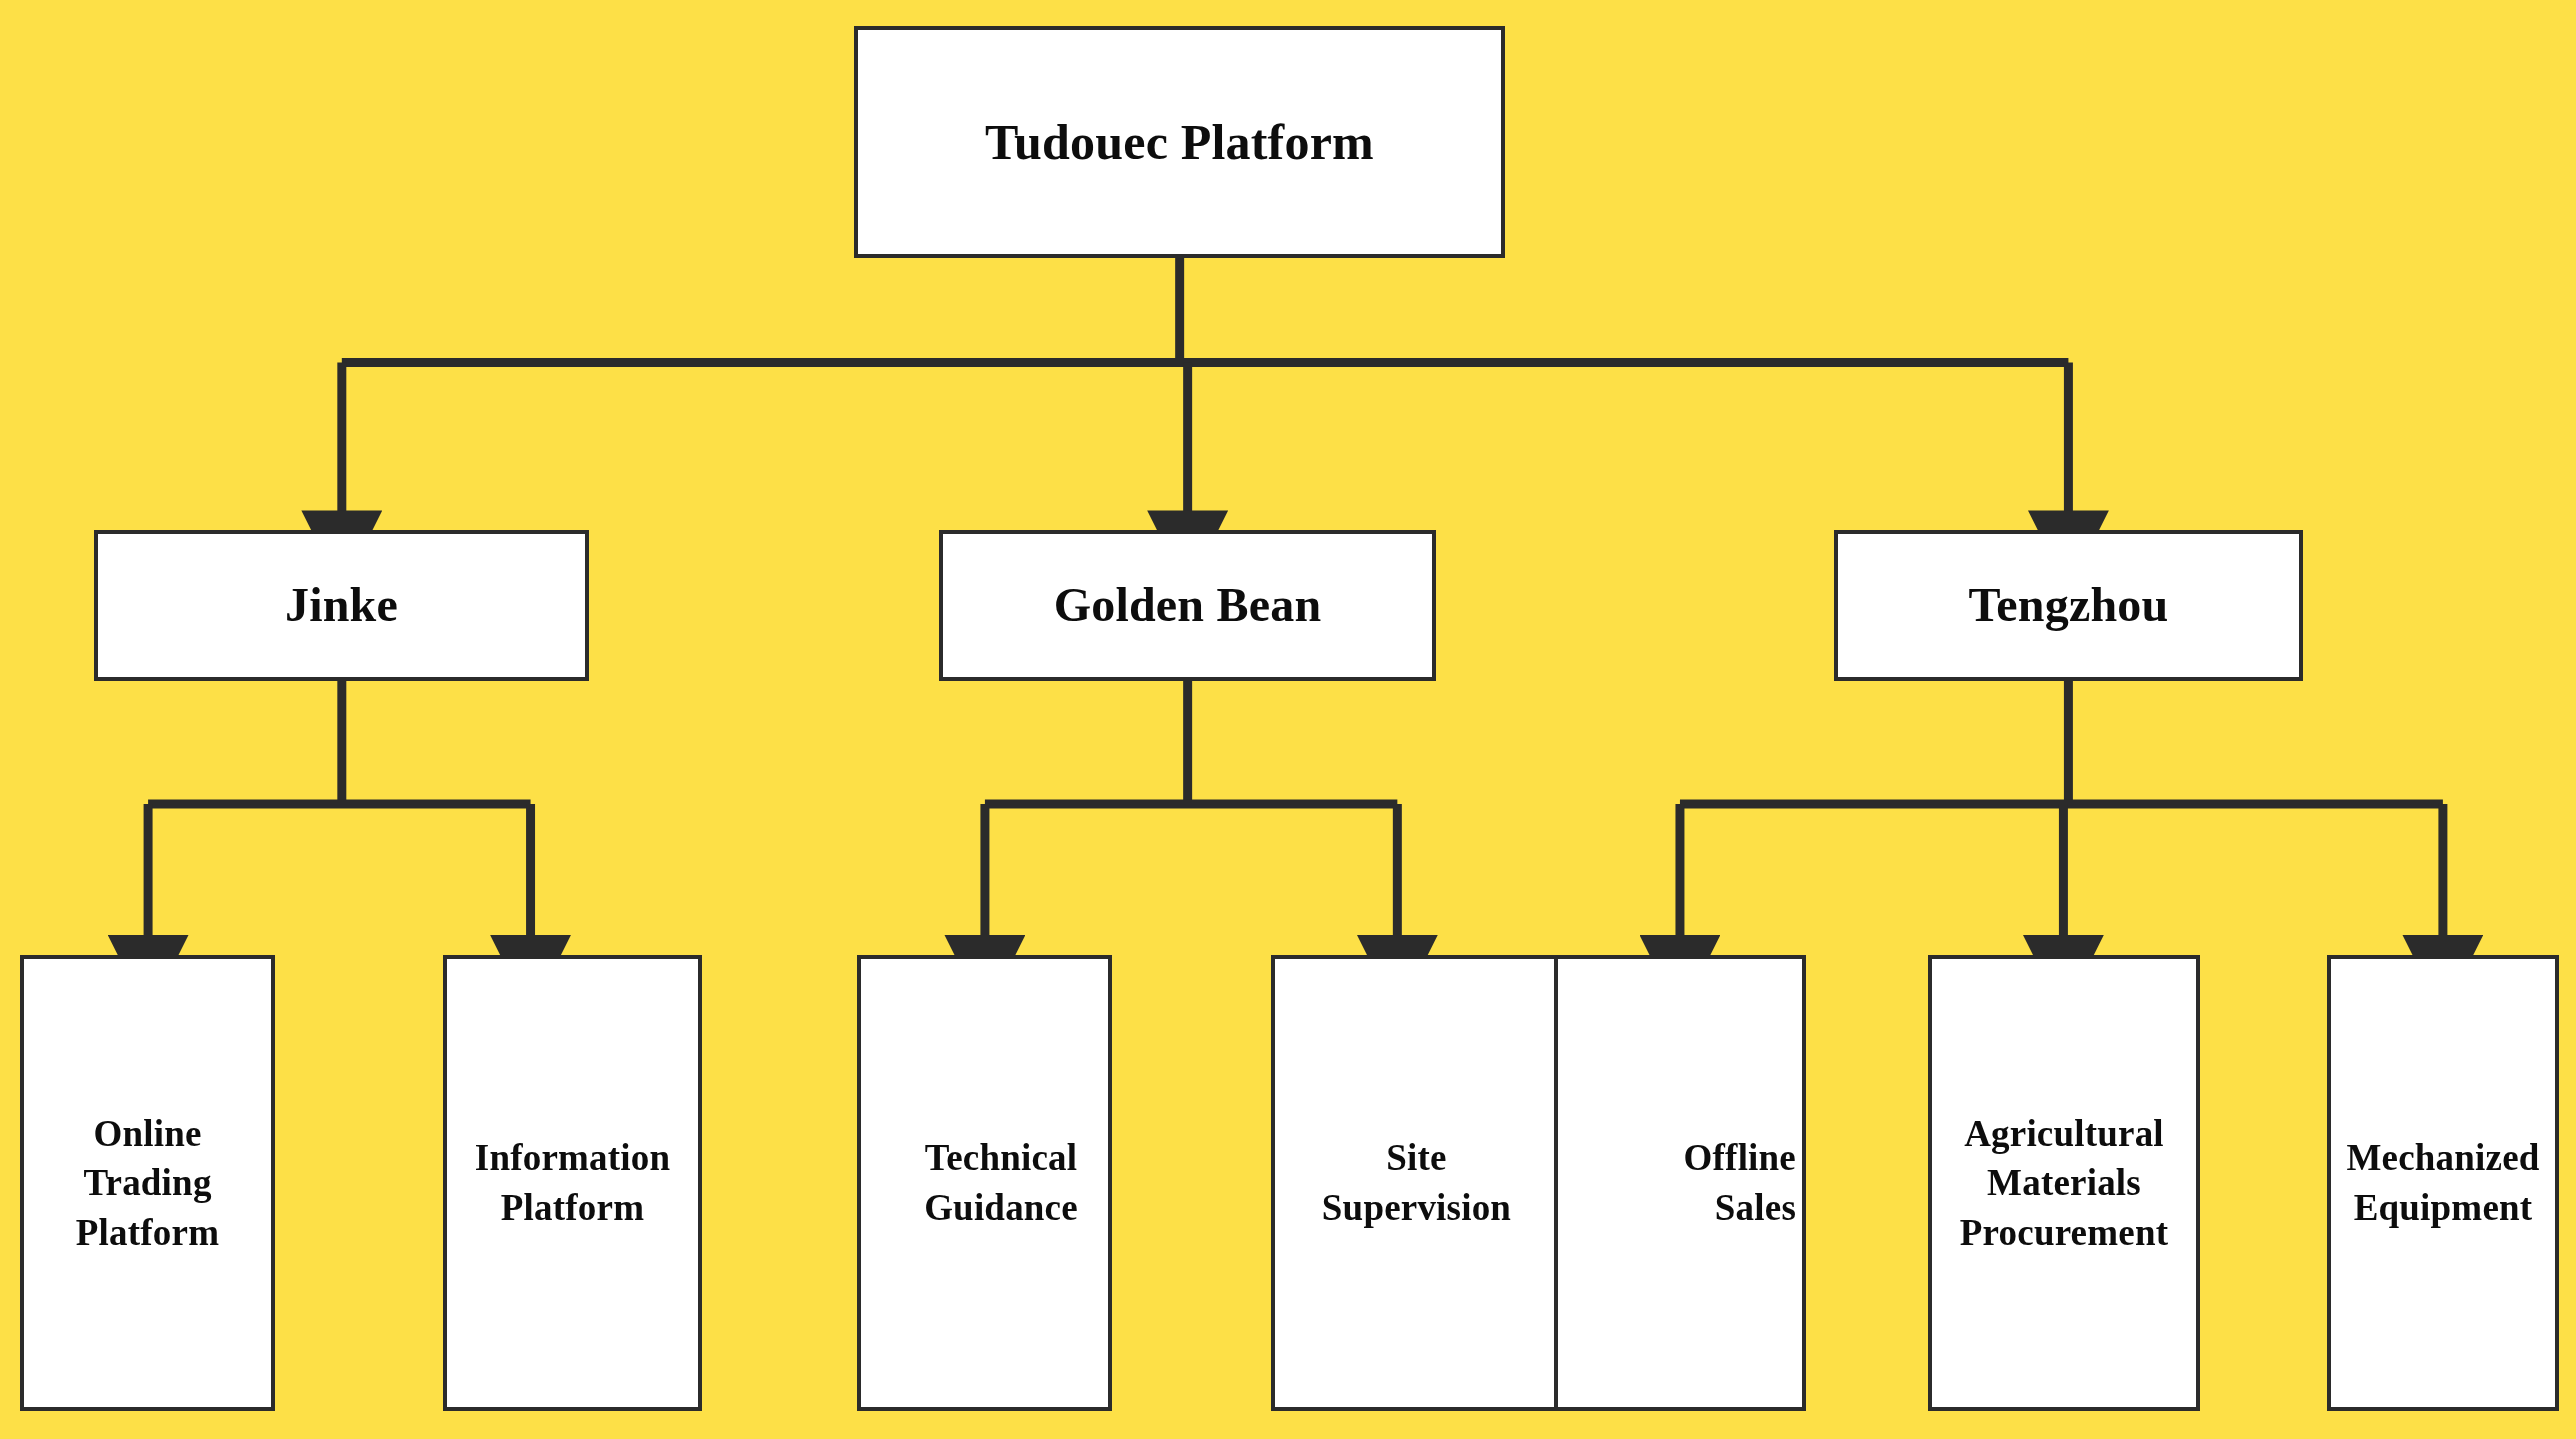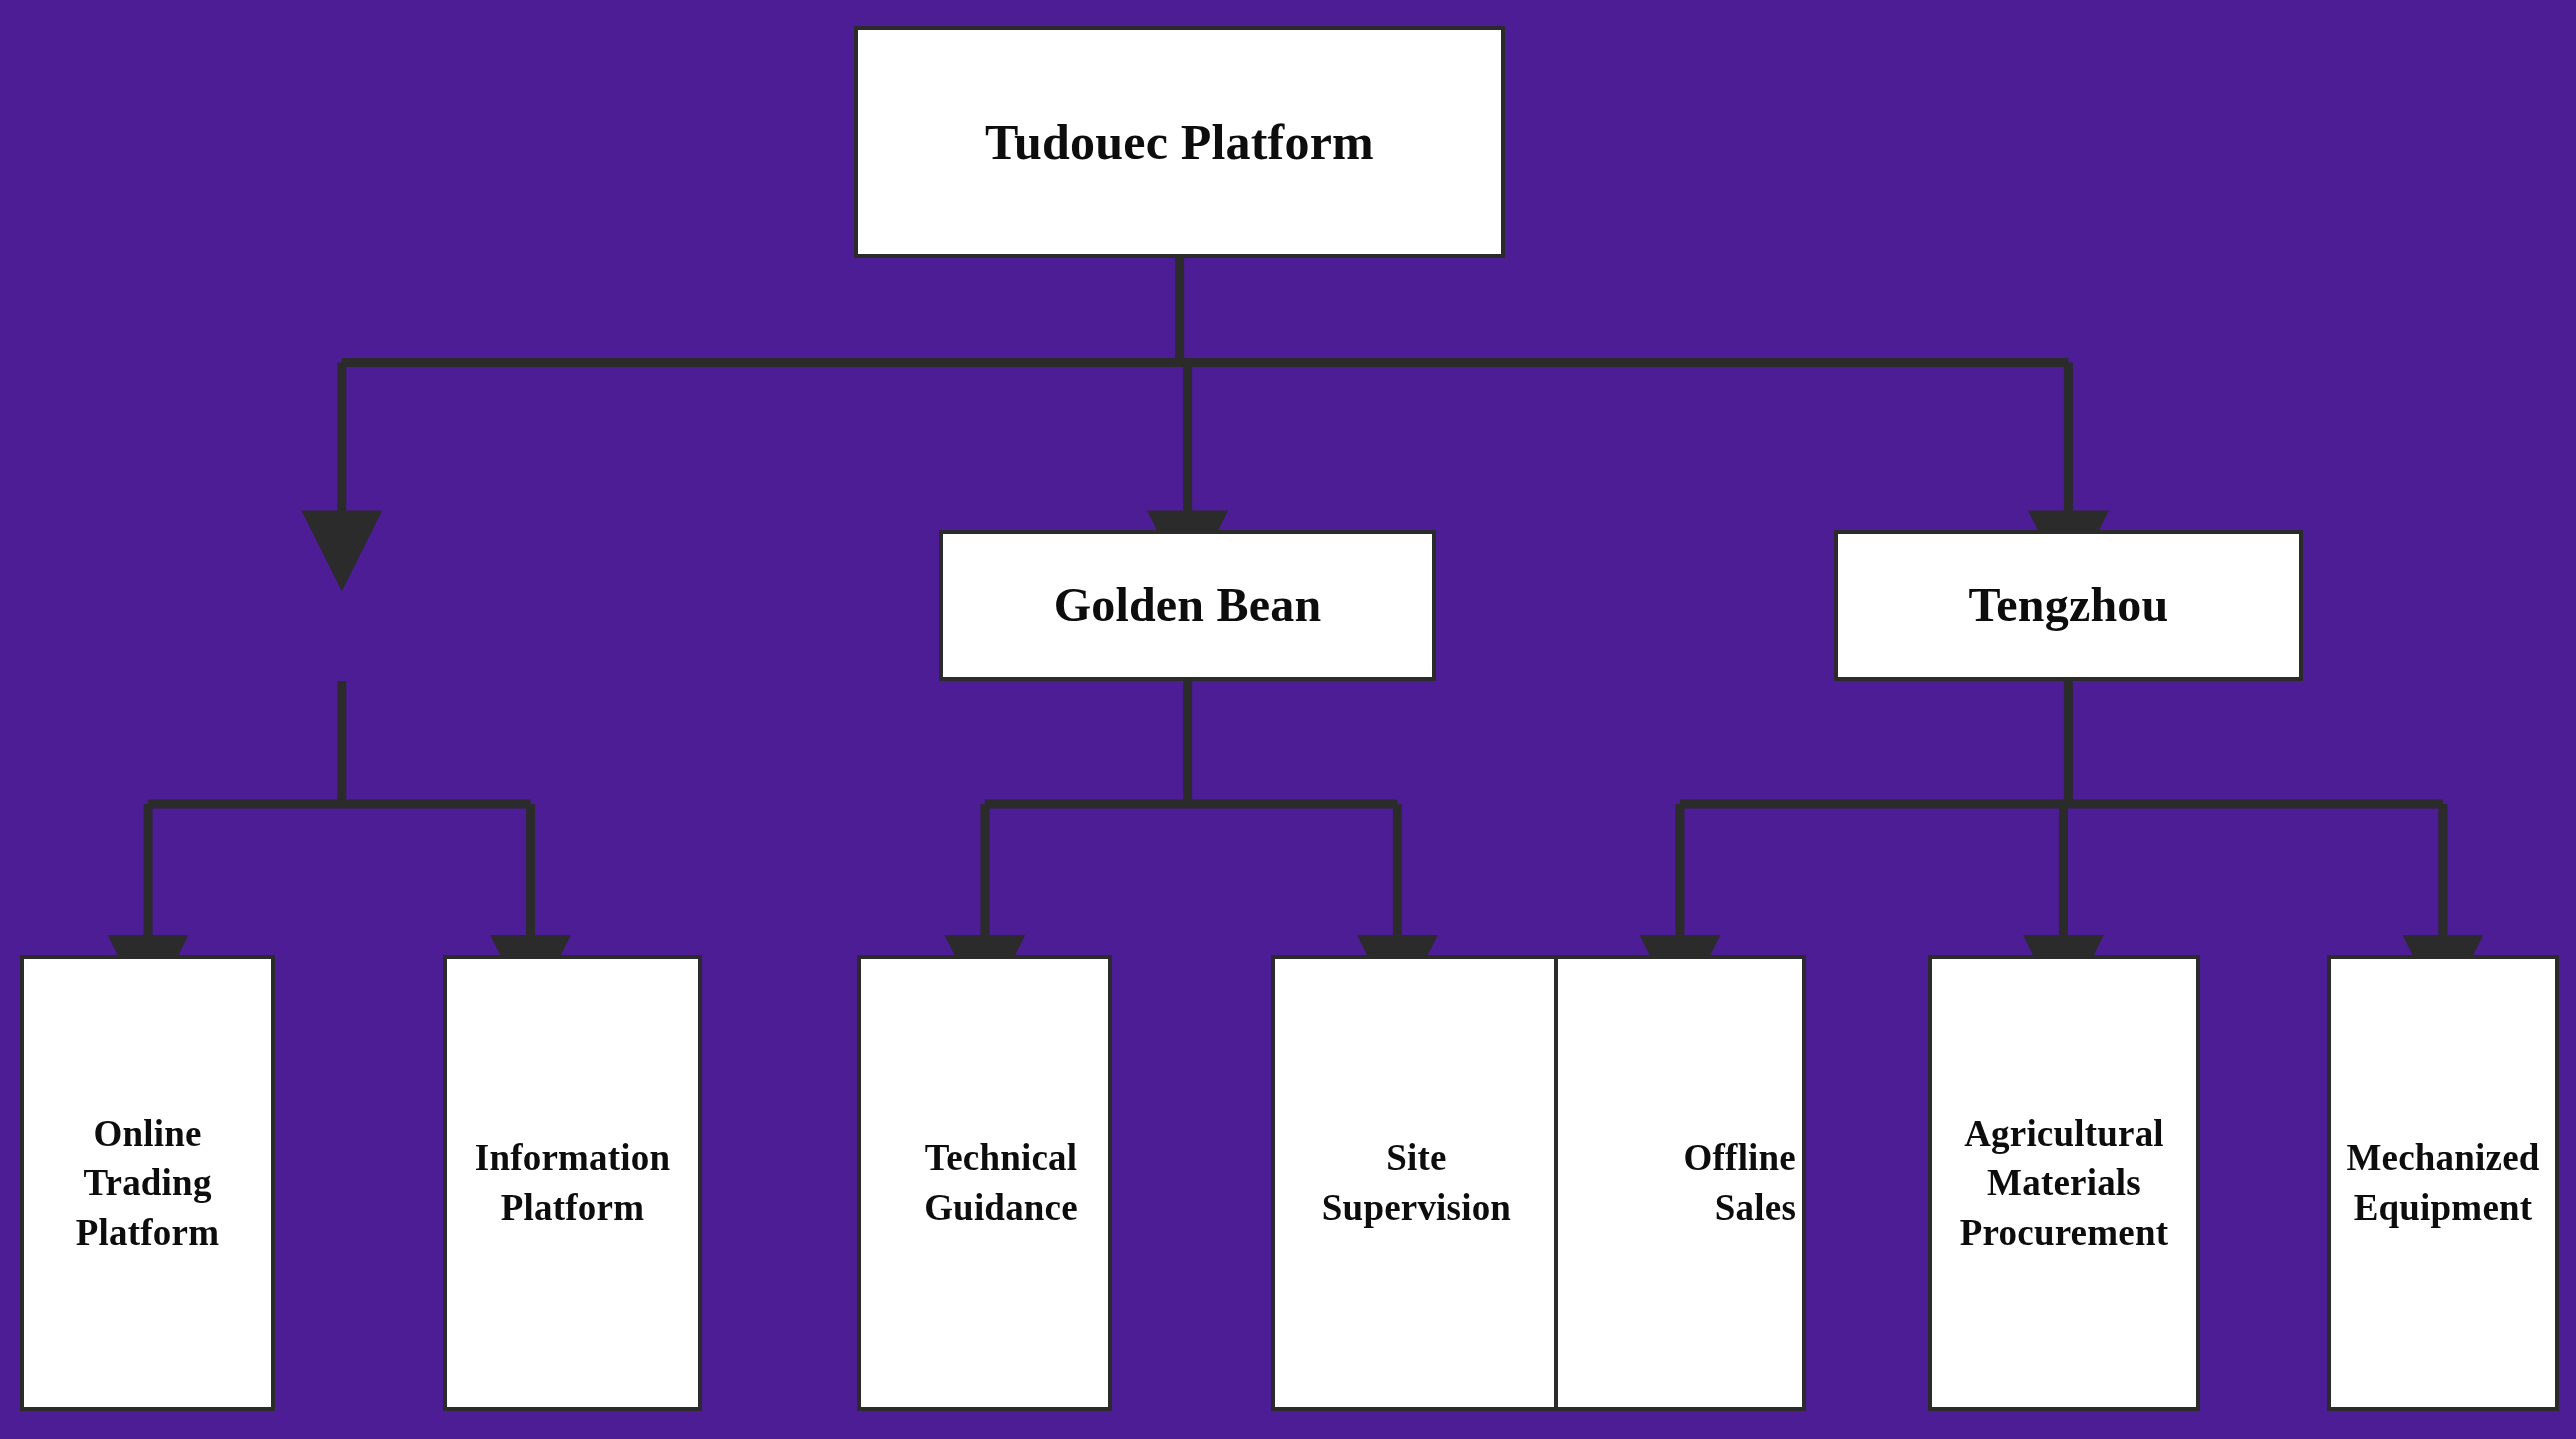--- a/index.html
+++ b/index.html
@@ -10,21 +10,21 @@
   body {
     width: 2576px;
     height: 1439px;
     overflow: hidden;
     font-family: "Liberation Serif", "DejaVu Serif", serif;
   }
   #chart-root {
     position: relative;
     width: 2576px;
     height: 1439px;
-    background: #4c1d95;
+    background: #fde047;
   }
   #connectors {
     position: absolute;
     left: 0;
     top: 0;
     width: 2576px;
     height: 1439px;
   }
   .node {
     position: absolute;
@@ -88,20 +88,23 @@
       <path d="M1682,805 L1682,947" marker-end="url(#arrowhead)"></path>
       <path d="M2066,805 L2066,947" marker-end="url(#arrowhead)"></path>
       <path d="M2446,805 L2446,947" marker-end="url(#arrowhead)"></path>
     </g>
   </svg>
 
   <div class="node level-root" style="left:854px; top:26px; width:651px; height:232px;">
     <span class="node-label">Tudouec Platform</span>
   </div>
 
+  <div class="node level-mid" style="left:94px; top:530px; width:495px; height:151px;">
+    <span class="node-label">Jinke</span>
+  </div>
 
   <div class="node level-mid" style="left:939px; top:530px; width:497px; height:151px;">
     <span class="node-label">Golden Bean</span>
   </div>
 
   <div class="node level-mid" style="left:1834px; top:530px; width:469px; height:151px;">
     <span class="node-label">Tengzhou</span>
   </div>
 
   <div class="node level-leaf" style="left:20px; top:955px; width:255px; height:456px;">

